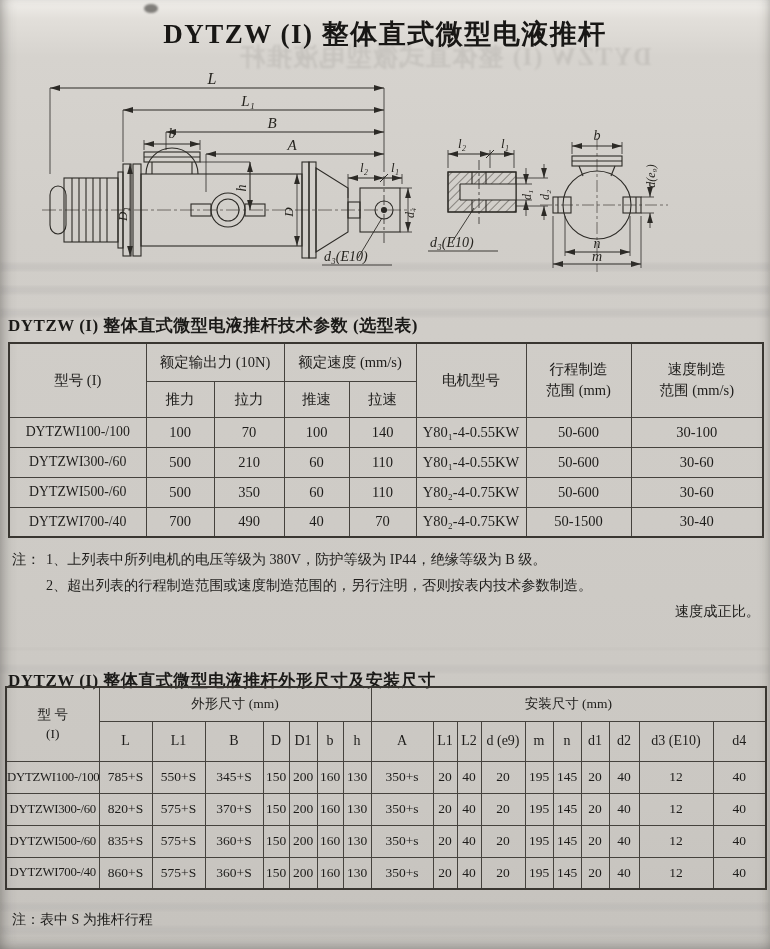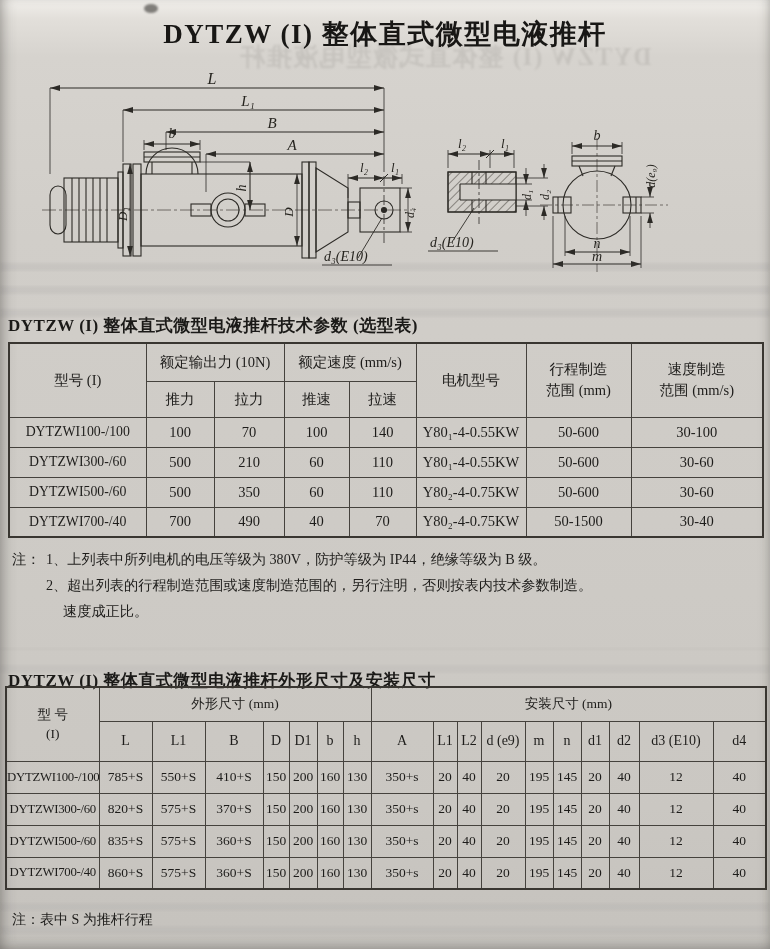--- a/index.html
+++ b/index.html
@@ -48,21 +48,21 @@
   .t2 thead tr.r2 td { height:40px; font-size:14px; }
   .t2 tbody td { height:32px; }
   .t2 tbody td.model, .t1 tbody td.model { font-size:12.8px; letter-spacing:-.3px; }
   .t1 tbody td.model { font-size:13.8px; letter-spacing:0; }
   .two-line div { line-height:1.45; }
 
   .notes { position:absolute; top:546px; left:12px; width:748px; font-size:14.2px; line-height:26px; display:flex; color:#1e1d1b; }
   .notes-prefix { flex:0 0 34px; }
   .notes-items { flex:1; }
   .note-line { white-space:nowrap; }
-  .note-cont { padding-left:17px; }
+  .note-cont { padding-left:17px;text-align:right; }
 
   .footnote { position:absolute; top:911px; left:12px; font-size:14px; color:#1e1d1b;font-family:Liberation Serif, serif; }
 
   .smudge { position:absolute; background:rgba(40,38,35,.55); border-radius:50%; filter:blur(1px); }
 </style>
 </head>
 <body>
 
 <div class="page">
 
@@ -388,21 +388,21 @@
           <td>d2</td>
           <td>d3 (E10)</td>
           <td>d4</td>
         </tr>
     </thead>
     <tbody>
         <tr>
           <td class="model">DYTZWI100-/100</td>
           <td>785+S</td>
           <td>550+S</td>
-          <td>410+S</td>
+          <td>345+S</td>
           <td>150</td>
           <td>200</td>
           <td>160</td>
           <td>130</td>
           <td>350+s</td>
           <td>20</td>
           <td>40</td>
           <td>20</td>
           <td>195</td>
           <td>145</td>

